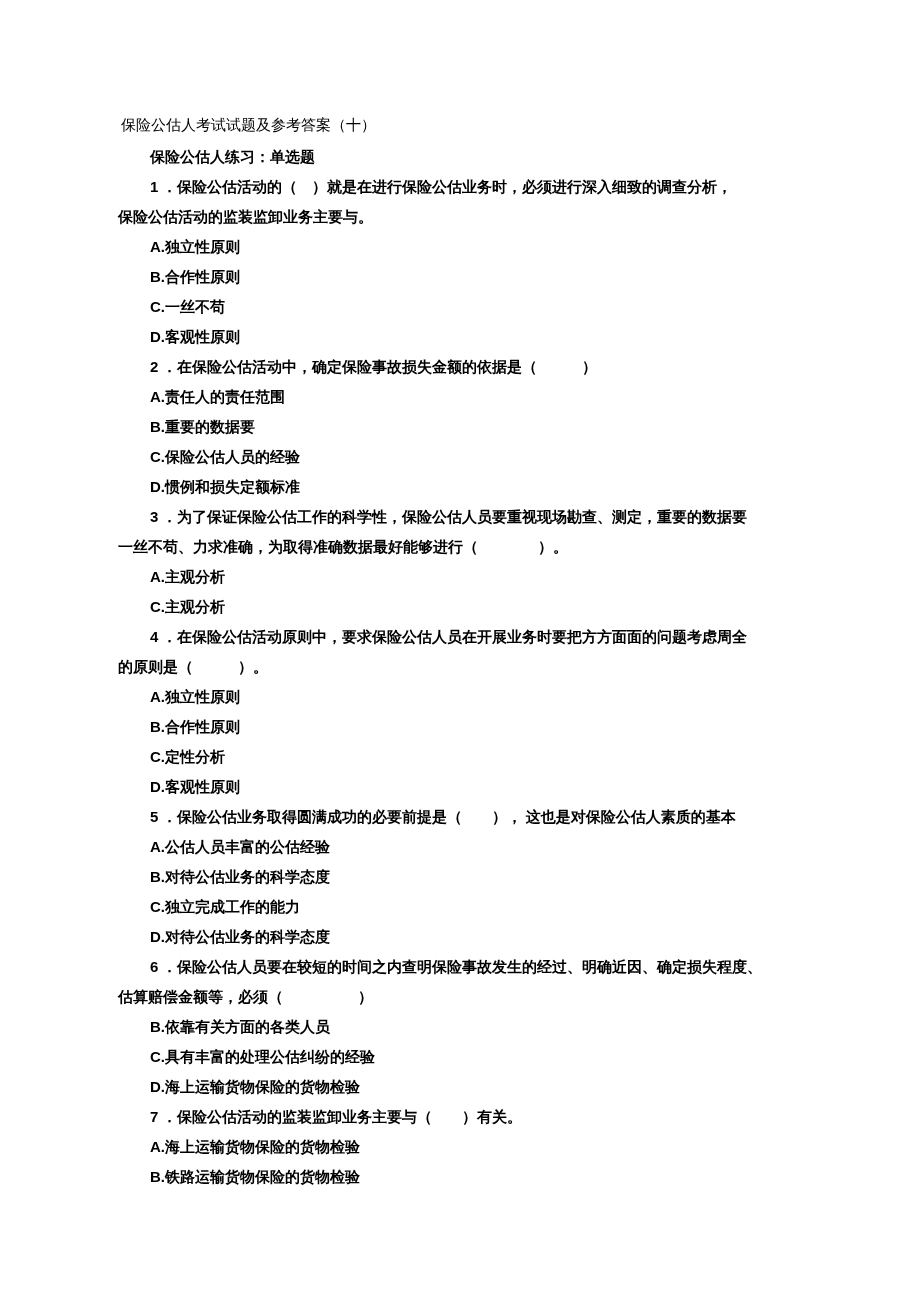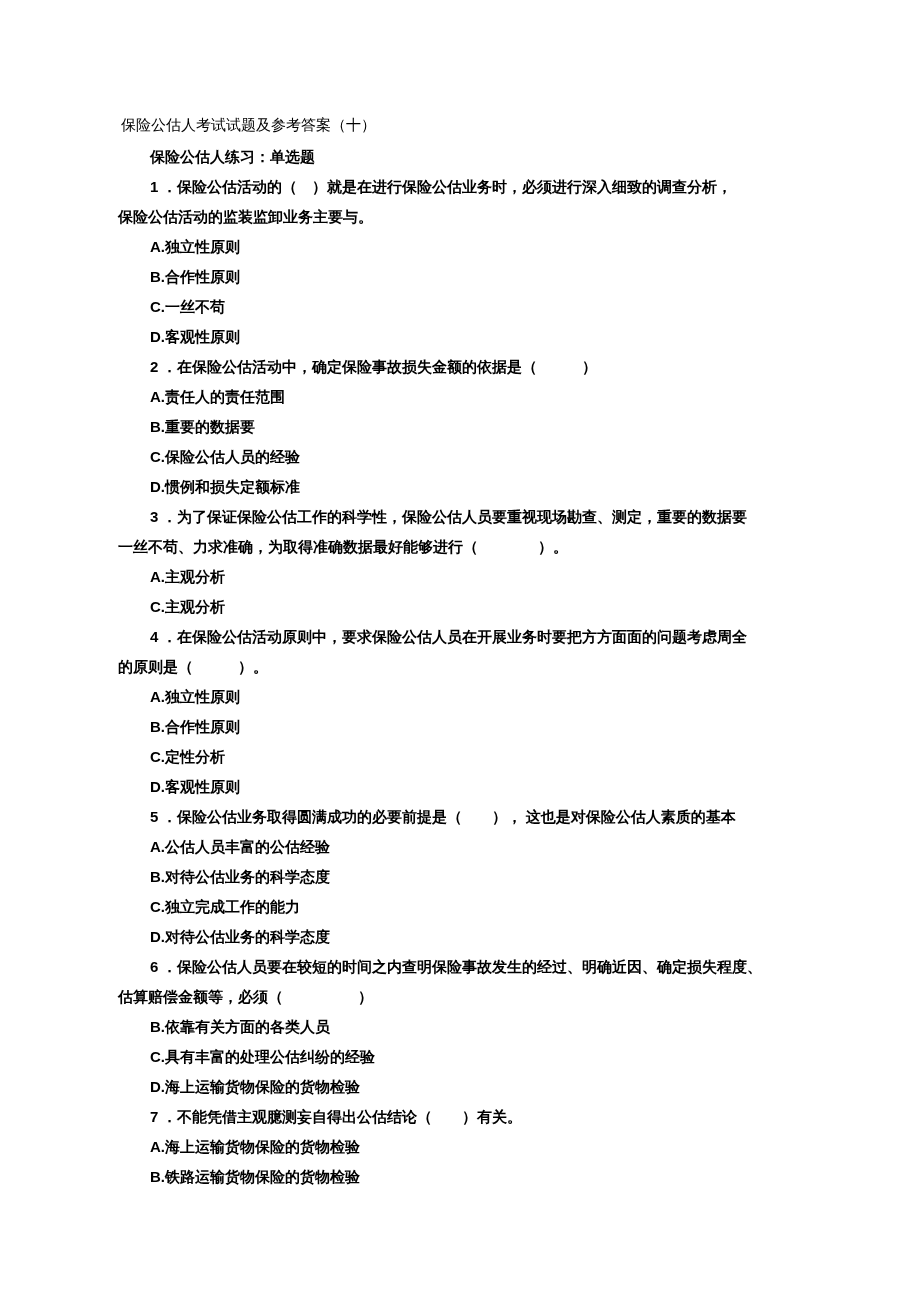--- a/index.html
+++ b/index.html
@@ -74,17 +74,17 @@
       <p class="line indent1"><span class="number">5</span><span> </span><span>．保险公估业务取得圆满成功的必要前提是（　　）， 这也是对保险公估人素质的基本</span></p>
       <p class="line indent2"><span class="letter">A</span><span class="letter">.</span><span>公估人员丰富的公估经验</span></p>
       <p class="line indent2"><span class="letter">B</span><span class="letter">.</span><span>对待公估业务的科学态度</span></p>
       <p class="line indent2"><span class="letter">C</span><span class="letter">.</span><span>独立完成工作的能力</span></p>
       <p class="line indent2"><span class="letter">D</span><span class="letter">.</span><span>对待公估业务的科学态度</span></p>
       <p class="line indent1"><span class="number">6</span><span> </span><span>．保险公估人员要在较短的时间之内查明保险事故发生的经过、明确近因、确定损失程度、</span></p>
       <p class="line"><span>估算赔偿金额等，必须（　　　　　）</span></p>
       <p class="line indent2"><span class="letter">B</span><span class="letter">.</span><span>依靠有关方面的各类人员</span></p>
       <p class="line indent2"><span class="letter">C</span><span class="letter">.</span><span>具有丰富的处理公估纠纷的经验</span></p>
       <p class="line indent2"><span class="letter">D</span><span class="letter">.</span><span>海上运输货物保险的货物检验</span></p>
-      <p class="line indent1"><span class="number">7</span><span> </span><span>．不能凭借主观臆测妄自得出公估结论（　　）有关。</span></p>
+      <p class="line indent1"><span class="number">7</span><span> </span><span>．保险公估活动的监装监卸业务主要与（　　）有关。</span></p>
       <p class="line indent2"><span class="letter">A</span><span class="letter">.</span><span>海上运输货物保险的货物检验</span></p>
       <p class="line indent2"><span class="letter">B</span><span class="letter">.</span><span>铁路运输货物保险的货物检验</span></p>
     </div>
 </div>
 
 </body></html>

